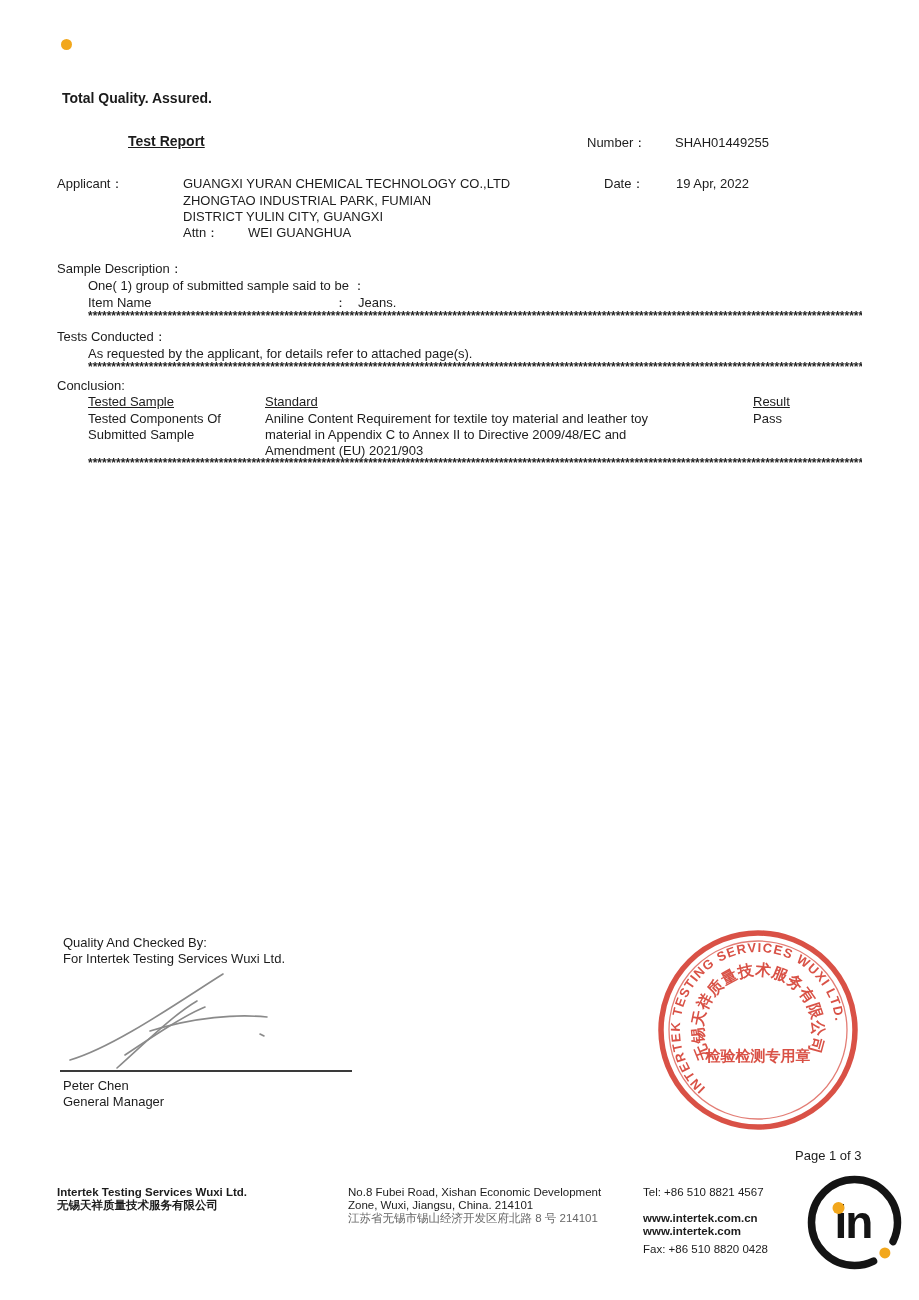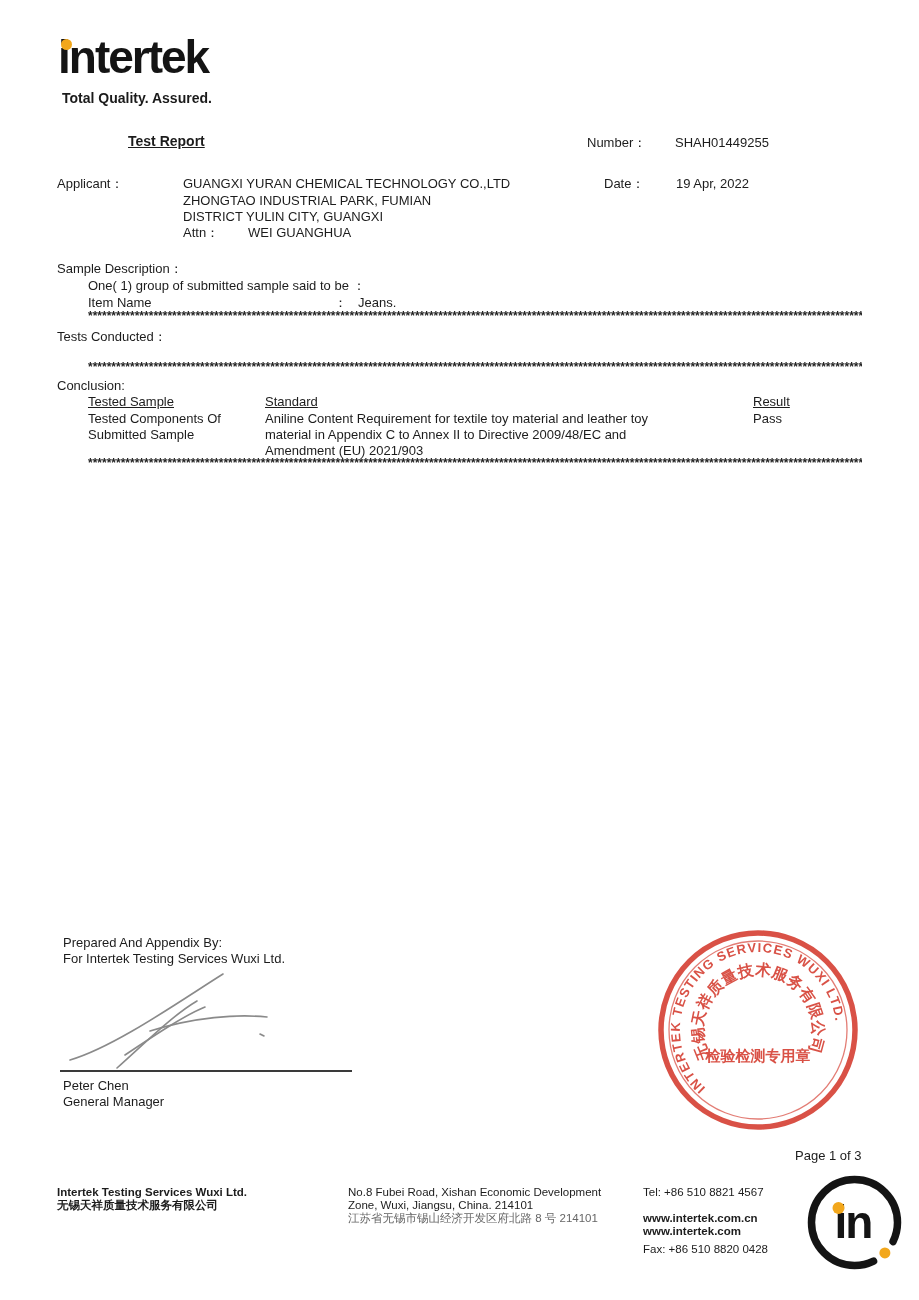--- a/index.html
+++ b/index.html
@@ -18,21 +18,20 @@
   .tagline { font-size:14px; font-weight:bold; color:#1a1a1a; }
   .title { font-size:14px; font-weight:bold; text-decoration:underline; }
   .sig-line { position:absolute; border-top:2px solid #3a3a3a; }
   svg text { font-family:"Liberation Sans", sans-serif; }
 </style>
 </head>
 <body>
 
 <div class="page">
 
-  <div class="abs logo-word" style="left:58px; top:33px;">intertek</div>
   <div class="logo-dot" style="left:61px; top:39px; background:#f2a71c;"></div>
   <div class="abs tagline" style="left:62px; top:90px;">Total Quality. Assured.</div>
 
   <div class="abs title" style="left:128px; top:133px;">Test Report</div>
   <div class="abs body-txt" style="left:587px; top:135px;">Number：</div>
   <div class="abs body-txt" style="left:675px; top:135px;">SHAH01449255</div>
 
   <div class="abs body-txt" style="left:57px; top:176px;">Applicant：</div>
   <div class="abs body-txt" style="left:183px; top:176px;">GUANGXI YURAN CHEMICAL TECHNOLOGY CO.,LTD</div>
   <div class="abs body-txt" style="left:183px; top:193px;">ZHONGTAO INDUSTRIAL PARK, FUMIAN</div>
@@ -44,36 +43,37 @@
   <div class="abs body-txt" style="left:676px; top:176px;">19 Apr, 2022</div>
 
   <div class="abs body-txt" style="left:57px; top:261px;">Sample Description：</div>
   <div class="abs body-txt" style="left:88px; top:278px;">One( 1) group of submitted sample said to be ：</div>
   <div class="abs body-txt" style="left:88px; top:295px;">Item Name</div>
   <div class="abs body-txt" style="left:334px; top:295px;">：</div>
   <div class="abs body-txt" style="left:358px; top:295px;">Jeans.</div>
   <div class="abs sep" style="left:88px; top:310px;">**************************************************************************************************************************************************************************</div>
 
   <div class="abs body-txt" style="left:57px; top:329px;">Tests Conducted：</div>
+  <div class="abs body-txt" style="left:88px; top:346px;">As requested by the applicant, for details refer to attached page(s).</div>
   <div class="abs sep" style="left:88px; top:361px;">**************************************************************************************************************************************************************************</div>
 
   <div class="abs body-txt" style="left:57px; top:378px;">Conclusion:</div>
   <div class="abs body-txt u" style="left:88px; top:394px;">Tested Sample</div>
   <div class="abs body-txt u" style="left:265px; top:394px;">Standard</div>
   <div class="abs body-txt u" style="left:753px; top:394px;">Result</div>
 
   <div class="abs body-txt" style="left:88px; top:411px;">Tested Components Of</div>
   <div class="abs body-txt" style="left:88px; top:427px;">Submitted Sample</div>
   <div class="abs body-txt" style="left:265px; top:411px;">Aniline Content Requirement for textile toy material and leather toy</div>
   <div class="abs body-txt" style="left:265px; top:427px;">material in Appendix C to Annex II to Directive 2009/48/EC and</div>
   <div class="abs body-txt" style="left:265px; top:443px;">Amendment (EU) 2021/903</div>
   <div class="abs body-txt" style="left:753px; top:411px;">Pass</div>
   <div class="abs sep" style="left:88px; top:457px;">**************************************************************************************************************************************************************************</div>
 
-  <div class="abs body-txt" style="left:63px; top:935px;">Prepared And Appendix By:</div>
+  <div class="abs body-txt" style="left:63px; top:935px;">Quality And Checked By:</div>
   <div class="abs body-txt" style="left:63px; top:951px;">For Intertek Testing Services Wuxi Ltd.</div>
 
   <svg class="abs" style="left:55px; top:965px;" width="310" height="106" viewBox="0 0 310 106">
     <g fill="none" stroke="#8a8a8a" stroke-width="1.6" stroke-linecap="round">
       <path d="M 15,95 C 60,82 128,34 168,9"></path>
       <path d="M 62,103 C 90,78 118,50 142,36"></path>
       <path d="M 95,66 C 140,52 182,49 212,52"></path>
       <path d="M 205,69 l 4,2"></path>
       <path d="M 70,90 C 100,70 130,50 150,42"></path>
     </g>

